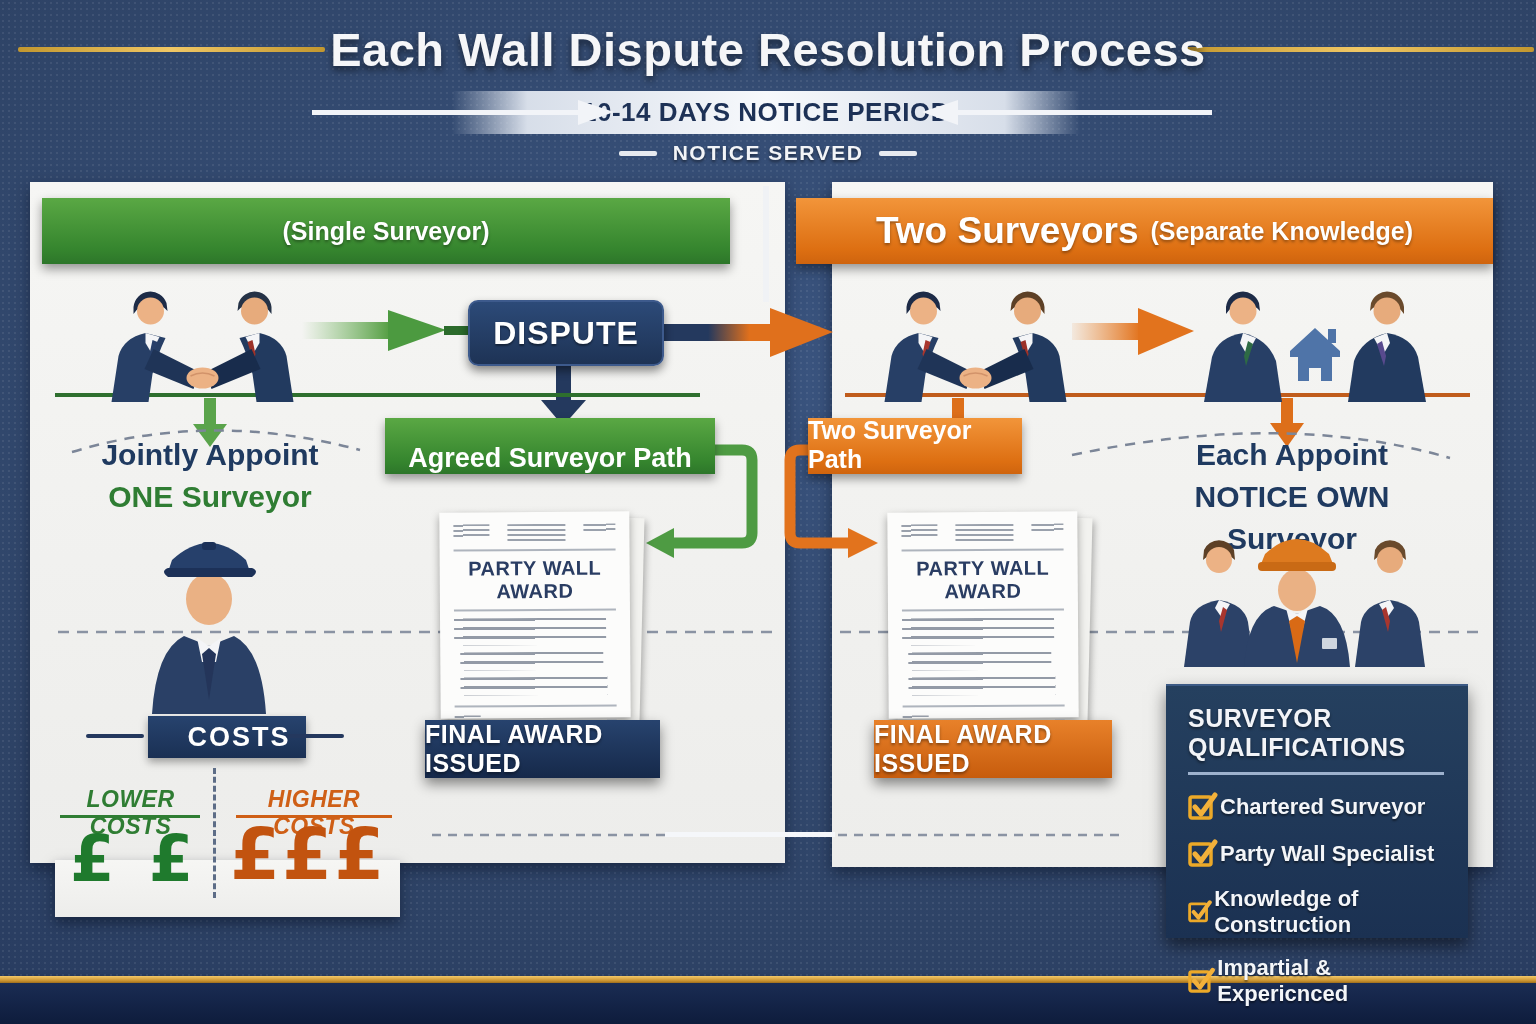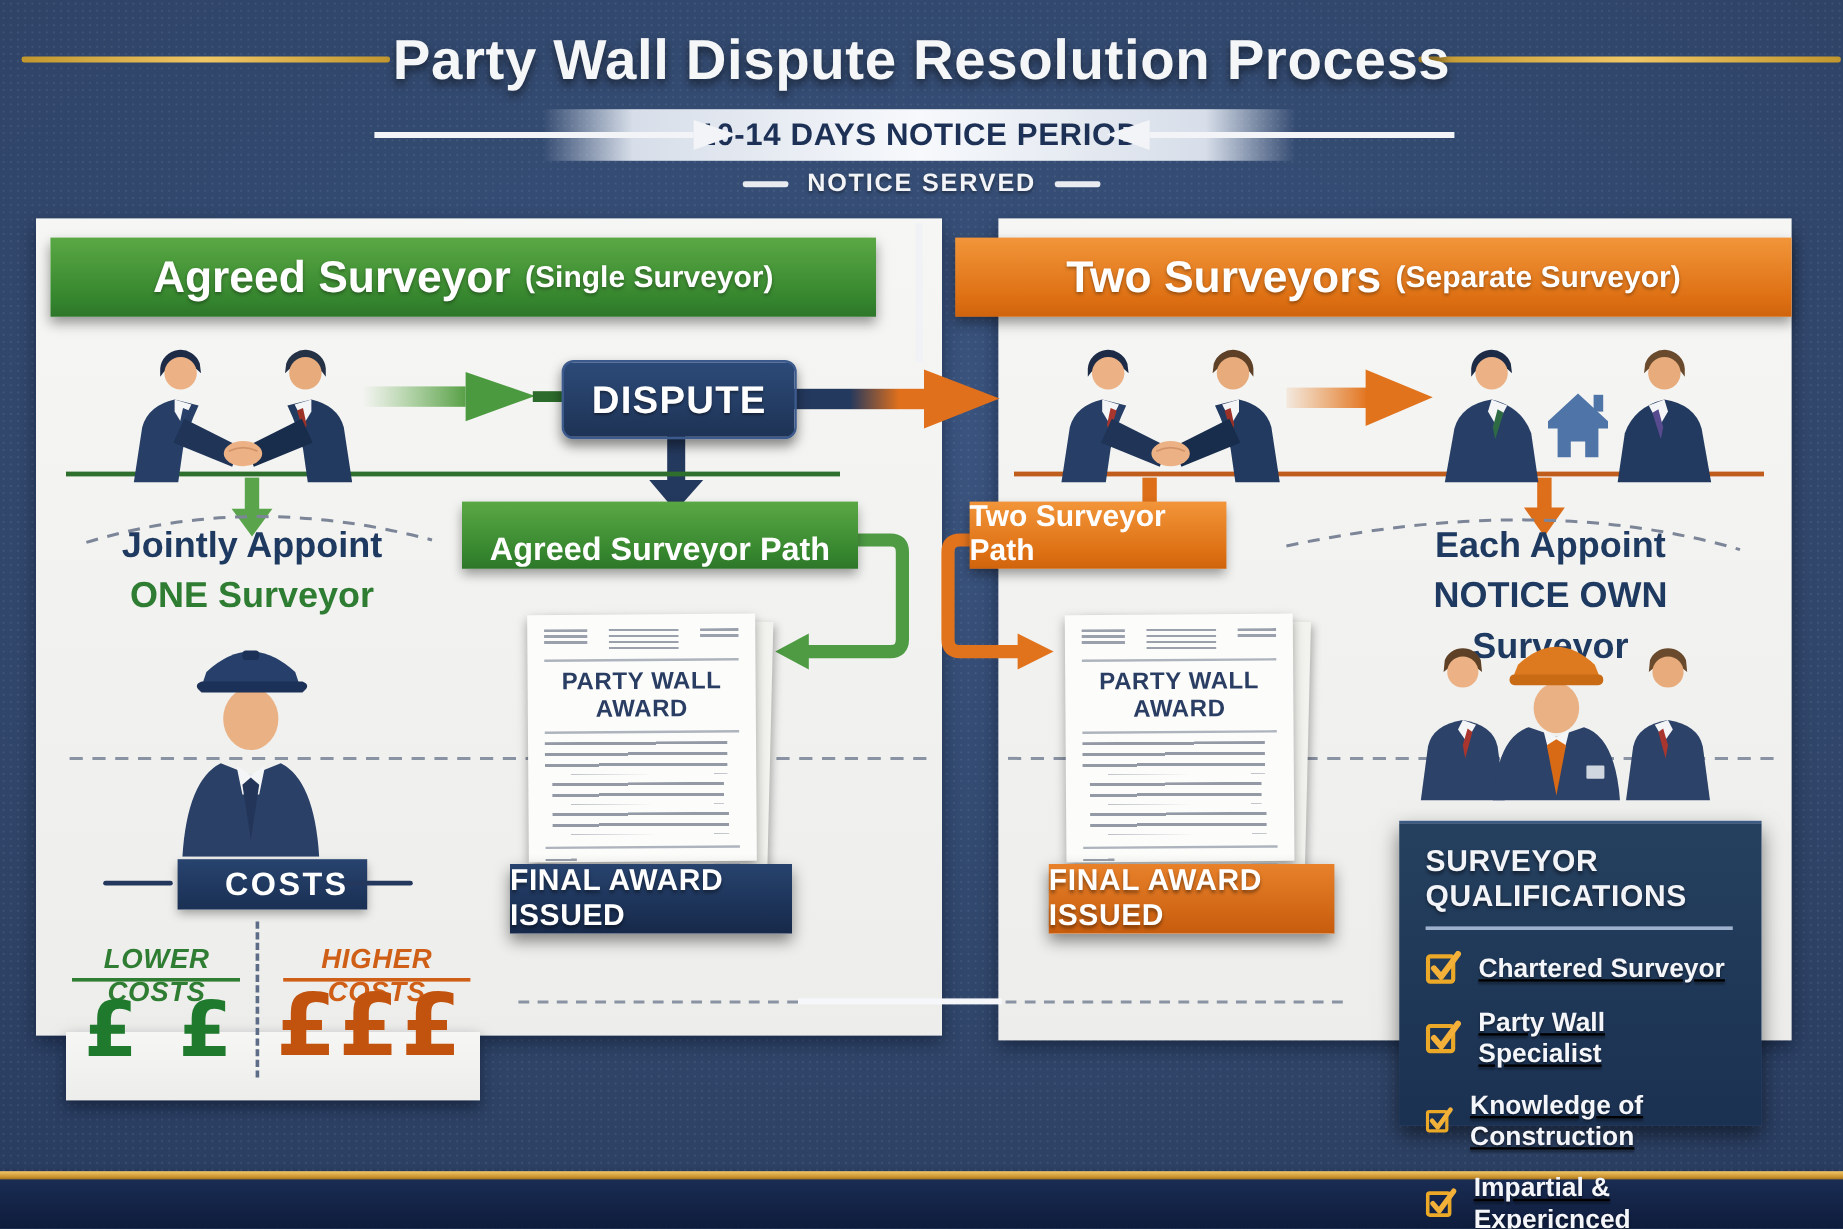--- a/index.html
+++ b/index.html
@@ -109,21 +109,21 @@
   .p-green{color:#1f7a2d;font-size:64px;letter-spacing:6px;}
   .p-orange{color:#c2530f;font-size:72px;letter-spacing:2px;}
   .cost-divider{position:absolute;border-left:3px dashed #5d6d87;width:0;}
   
   .quals{position:absolute;background:linear-gradient(180deg,#25405f,#1b3152);
       box-shadow:0 8px 16px rgba(0,0,0,.5);padding:18px 22px;box-sizing:border-box;
       border-top:2px solid #3c5a85;}
   .quals-title{color:#f2f4f8;font-size:25px;font-weight:700;letter-spacing:.5px;
       text-shadow:0 2px 3px rgba(0,0,0,.45);}
   .quals-rule{height:3px;background:#9db1cd;margin:10px 0 4px 0;width:256px;}
-  .qual-item{display:flex;align-items:center;gap:14px;margin-top:17px;text-decoration:underline;}
+  .qual-item{display:flex;align-items:center;gap:2px;margin-top:17px;}
   .qual-item .label{color:#f4f6f9;font-size:22px;font-weight:700;text-shadow:0 2px 2px rgba(0,0,0,.45);}
   .figure{position:absolute;}
   svg{display:block;}
 </style>
 </head>
 <body>
 
 <div class="stage">
 
   <div class="bg"></div>
@@ -195,21 +195,21 @@
     <path d="M828,450 H800 Q790,450 790,460 V533 Q790,543 800,543 H850" fill="none" stroke="#e2731d" stroke-width="11" stroke-linejoin="round"></path>
     <polygon points="848,528 848,558 878,543" fill="#e2731d"></polygon>
 
     <path d="M432,835 H665" fill="none" stroke="#8a93a3" stroke-width="2.5" stroke-dasharray="9 7"></path>
     <rect x="665" y="832" width="170" height="5" fill="#f5f7fa"></rect>
     <path d="M838,835 H1125" fill="none" stroke="#8a93a3" stroke-width="2.5" stroke-dasharray="9 7"></path>
   </svg>
 
   <div class="title-line tl-left"></div>
   <div class="title-line tl-right"></div>
-  <div class="title">Party Wall Dispute Resolution Process</div>
+  <div class="title">Each Wall Dispute Resolution Process</div>
 
   <div class="notice-bar">
     <span>10-14 DAYS NOTICE PERIOD</span>
   </div>
   <svg class="abs" style="left:0;top:0" width="1536" height="200" viewBox="0 0 1536 200">
     <g>
       <rect x="312" y="110" width="266" height="5" fill="#f2f4f8"></rect>
       <polygon points="578,100 578,125 614,112" fill="#f2f4f8"></polygon>
     </g>
     <g>
@@ -219,21 +219,20 @@
   </svg>
   <div class="notice-served">
     <span class="dash"></span>
     <span class="txt">NOTICE SERVED</span>
     <span class="dash"></span>
   </div>
 
   <div class="content c-left">
 
     <div class="ribbon ribbon-green hdr-ribbon" style="left:12px;top:16px;width:688px;">
-      <span class="big">Agreed Surveyor</span>
       <span class="sub">(Single Surveyor)</span>
     </div>
 
     <div class="figure" style="left:65px;top:95px;width:215px;height:125px;">
       <svg width="215" height="125" viewBox="0 0 210 125">
         <path d="M36,30 A17,17 0 0 1 69,26 L70,34 A21,21 0 0 0 36,37 Z" fill="#1d2b47"></path>
         <circle cx="53" cy="34" r="13.5" fill="#ecb285"></circle>
         <path d="M14,125 L21,79 Q26,61 48,56 L68,61 Q59,80 55,97 L51,125 Z" fill="#273f66"></path>
         <path d="M48,56 L62,60 L54,76 L48,66 Z" fill="#f4f5f7"></path>
         <path d="M55,63 l5,2 -6,20 -2,-8 z" fill="#28406a"></path>
@@ -319,21 +318,21 @@
       <span>HIGHER COSTS</span>
     </div>
     <div class="cost-underline cu-orange" style="left:206px;top:633px;width:156px;"></div>
     <div class="pounds p-orange" style="left:200px;top:630px;">£££</div>
   </div>
 
   <div class="content c-right">
 
     <div class="ribbon ribbon-orange hdr-ribbon" style="left:-36px;top:16px;width:697px;">
       <span class="big">Two Surveyors</span>
-      <span class="sub">(Separate Surveyor)</span>
+      <span class="sub">(Separate Knowledge)</span>
     </div>
 
     <div class="figure" style="left:36px;top:95px;width:215px;height:125px;">
       <svg width="215" height="125" viewBox="0 0 210 125">
         <path d="M36,30 A17,17 0 0 1 69,26 L70,34 A21,21 0 0 0 36,37 Z" fill="#1d2b47"></path>
         <circle cx="53" cy="34" r="13.5" fill="#ecb285"></circle>
         <path d="M14,125 L21,79 Q26,61 48,56 L68,61 Q59,80 55,97 L51,125 Z" fill="#273f66"></path>
         <path d="M48,56 L62,60 L54,76 L48,66 Z" fill="#f4f5f7"></path>
         <path d="M55,63 l5,2 -6,20 -2,-8 z" fill="#a8362e"></path>
         <path d="M56,72 L102,95 L96,112 L47,92 Z" fill="#1f3457"></path>

